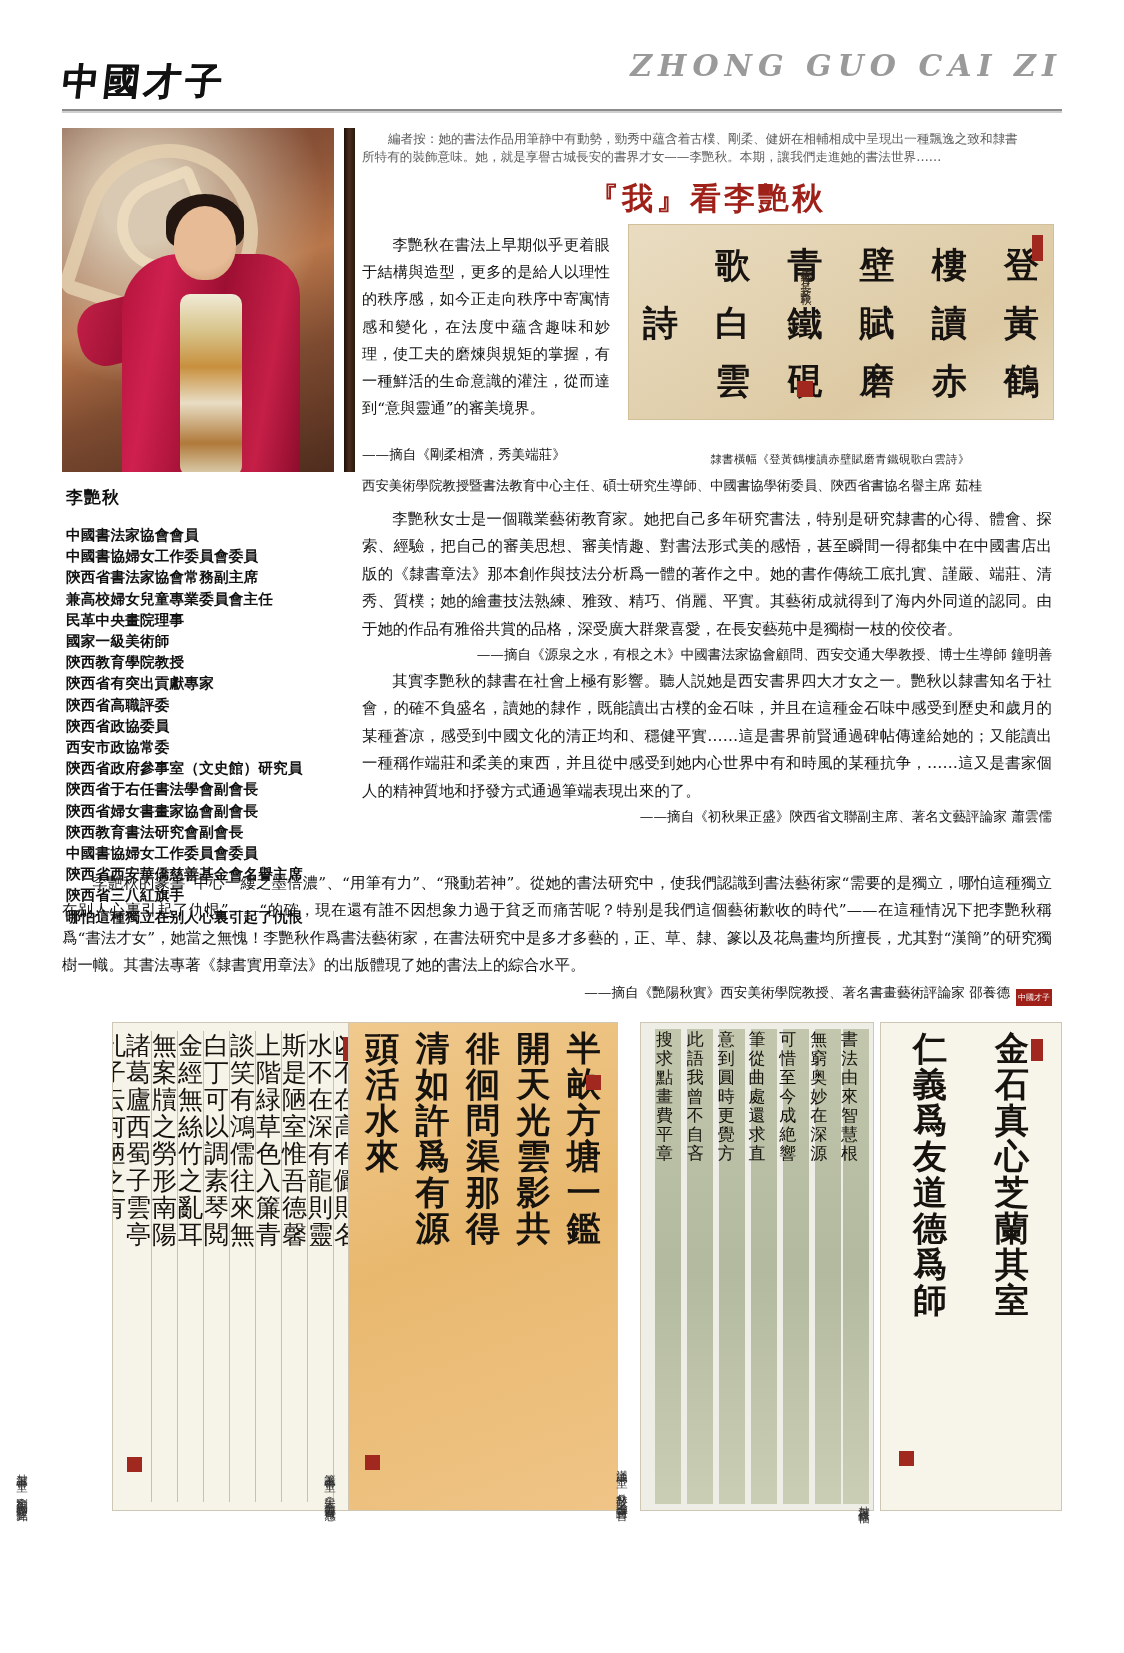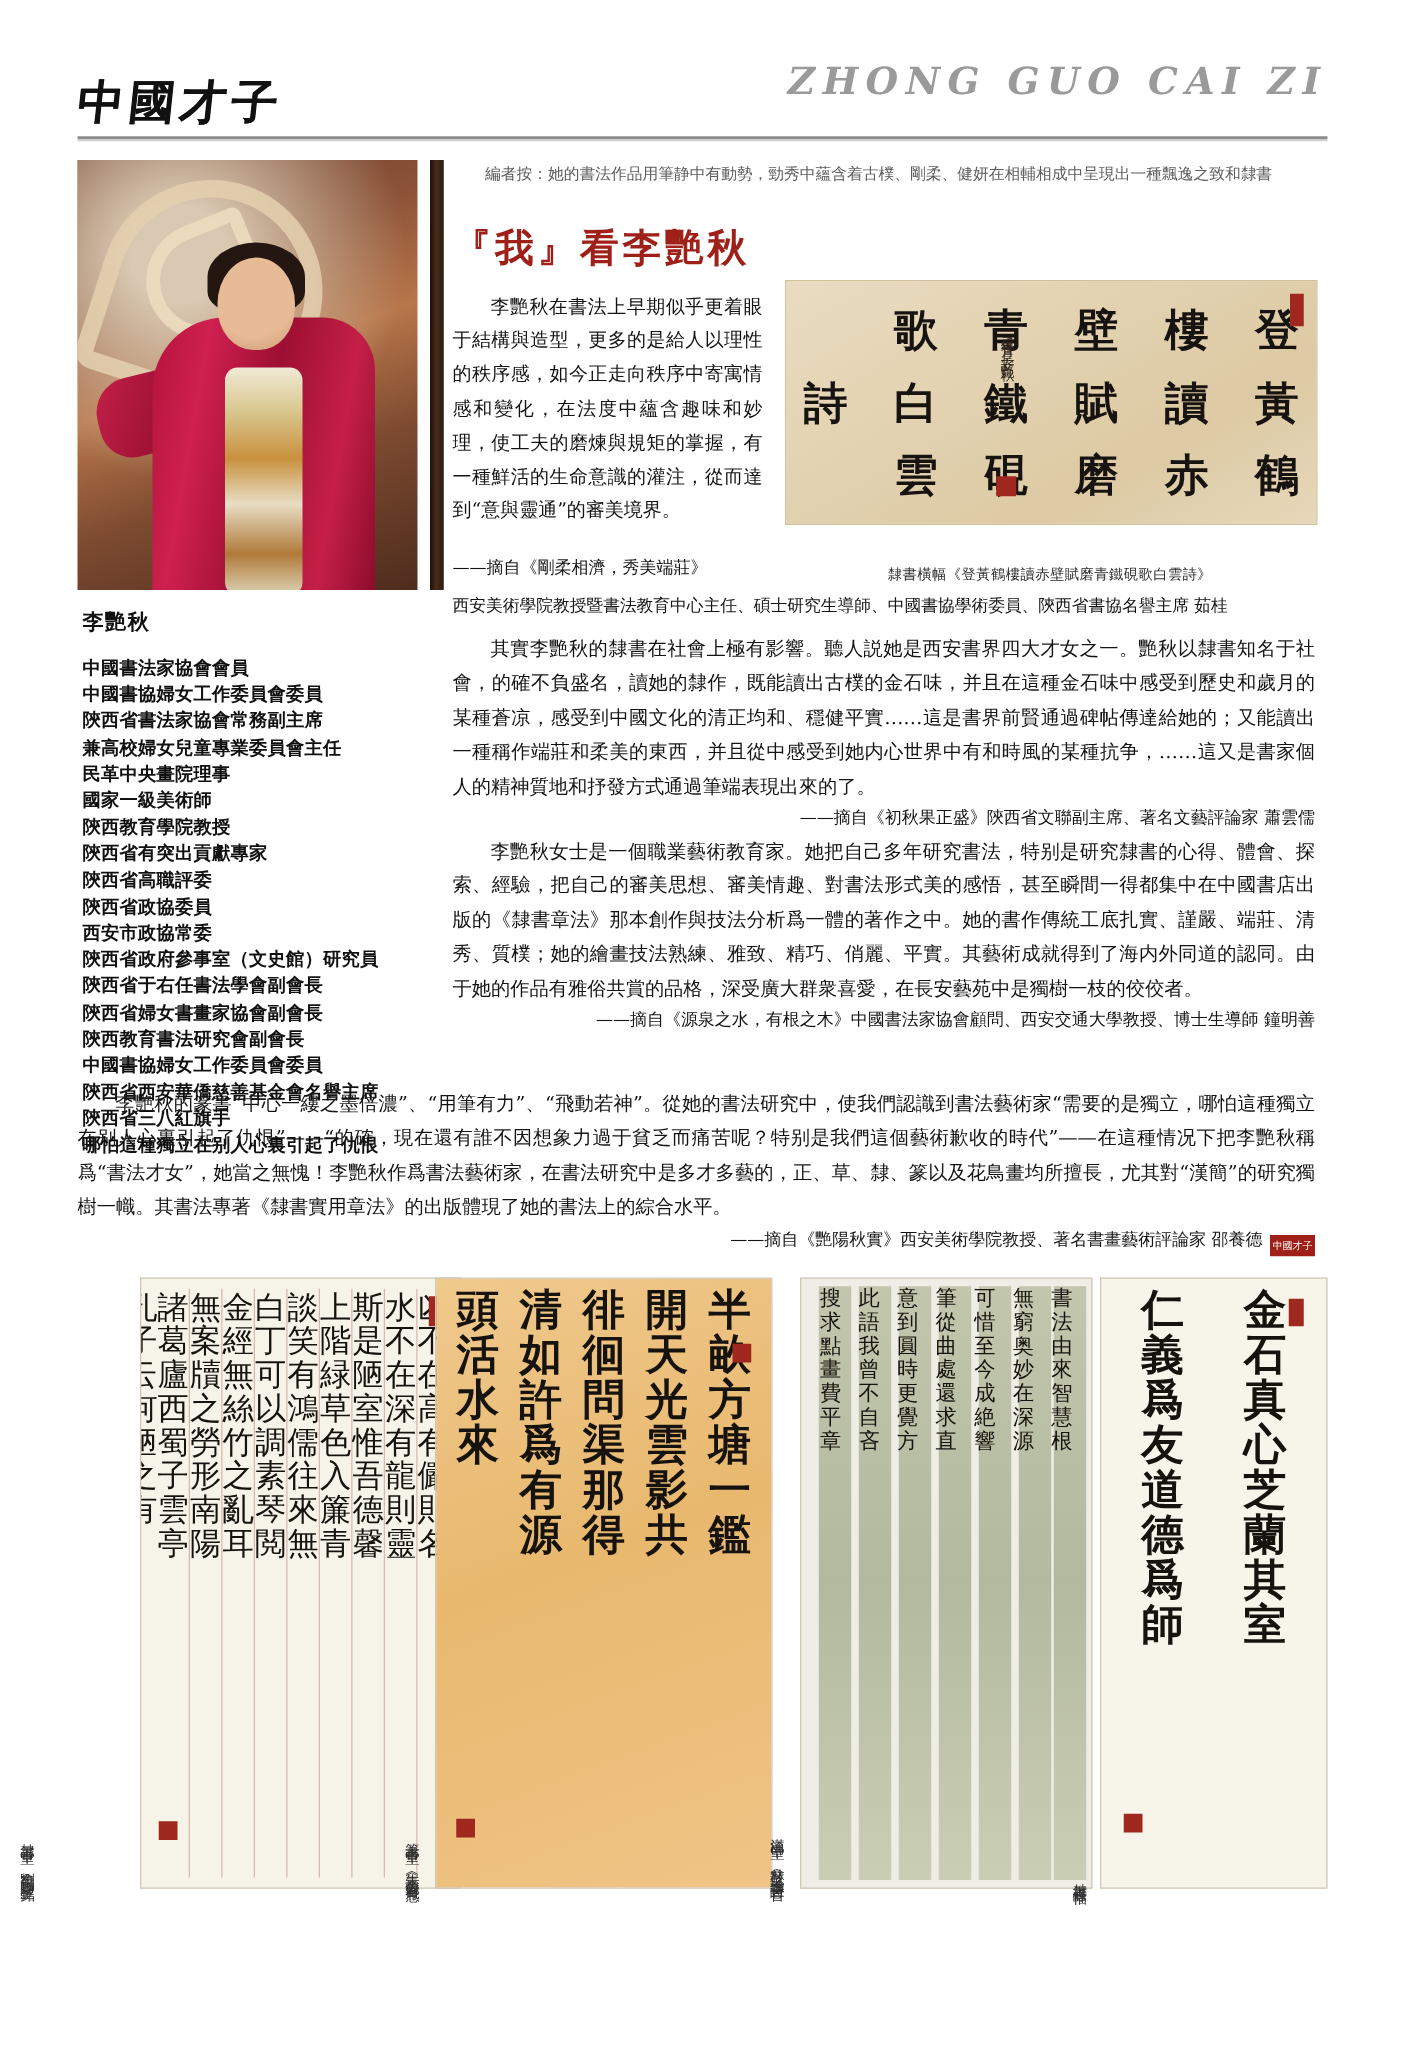--- a/index.html
+++ b/index.html
@@ -94,21 +94,21 @@
   
   .note{
     position:absolute;left:362px;top:130px;width:690px;
     font-family:"DejaVu Serif","Liberation Serif",serif;
     font-size:12.6px;line-height:17.5px;color:#5d5d5d;text-align:justify;
   }
   .note .ind{display:inline-block;width:26px;}
 
   .headline{
     position:absolute;left:362px;top:178px;width:690px;
-    text-align:left;
+    text-align:center;
     font-family:"DejaVu Serif","Liberation Serif",serif;
     font-size:31px;font-weight:700;letter-spacing:3px;
     color:#9e2018;
   }
 
   
   .vbar{
     position:absolute;left:344px;top:128px;width:11px;height:344px;
     background:linear-gradient(to right,#1b1008,#4a2d1c 45%,#2a1a10);
   }
@@ -273,20 +273,21 @@
     <div>陝西省婦女書畫家協會副會長</div>
     <div>陝西教育書法研究會副會長</div>
     <div>中國書協婦女工作委員會委員</div>
     <div>陝西省西安華僑慈善基金會名譽主席</div>
     <div>陝西省三八紅旗手</div>
     <div>哪怕這種獨立在别人心裏引起了仇恨</div>
   </div>
 
   <div class="note">
     <span class="ind"></span><span>編者按：她的書法作品用筆静中有動勢，勁秀中蘊含着古樸、剛柔、健妍在相輔相成中呈現出一種飄逸之致和隸書</span><br>
+    <span>所特有的裝飾意味。她，就是享譽古城長安的書界才女——李艷秋。本期，讓我們走進她的書法世界……</span>
   </div>
 
   <div class="headline">『我』看李艷秋</div>
 
   <div class="vbar"></div>
 
   <div class="col-narrow">
     <span class="ind"></span><span>李艷秋在書法上早期似乎更着眼于結構與造型，更多的是給人以理性的秩序感，如今正走向秩序中寄寓情感和變化，在法度中蘊含趣味和妙理，使工夫的磨煉與規矩的掌握，有一種鮮活的生命意識的灌注，從而達到“意與靈通”的審美境界。</span>
   </div>
   <div class="attrib-1">——摘自《剛柔相濟，秀美端莊》</div>
@@ -325,26 +326,26 @@
     <div class="sig">戊子年春月 長安 艷秋</div>
     <div class="seal"></div>
     <div class="seal2"></div>
   </div>
   <div class="art-cap-1">隸書橫幅《登黃鶴樓讀赤壁賦磨青鐵硯歌白雲詩》</div>
 
   <div class="credit-wide">西安美術學院教授暨書法教育中心主任、碩士研究生導師、中國書協學術委員、陝西省書協名譽主席  茹桂</div>
 
   <div class="col-wide">
     <p>
+      <span class="ind"></span><span>李艷秋女士是一個職業藝術教育家。她把自己多年研究書法，特别是研究隸書的心得、體會、探索、經驗，把自己的審美思想、審美情趣、對書法形式美的感悟，甚至瞬間一得都集中在中國書店出版的《隸書章法》那本創作與技法分析爲一體的著作之中。她的書作傳統工底扎實、謹嚴、端莊、清秀、質樸；她的繪畫技法熟練、雅致、精巧、俏麗、平實。其藝術成就得到了海内外同道的認同。由于她的作品有雅俗共賞的品格，深受廣大群衆喜愛，在長安藝苑中是獨樹一枝的佼佼者。</span>
+      <span class="attrib">——摘自《源泉之水，有根之木》中國書法家協會顧問、西安交通大學教授、博士生導師  鐘明善</span>
+    </p>
+    <p>
       <span class="ind"></span><span>其實李艷秋的隸書在社會上極有影響。聽人説她是西安書界四大才女之一。艷秋以隸書知名于社會，的確不負盛名，讀她的隸作，既能讀出古樸的金石味，并且在這種金石味中感受到歷史和歲月的某種蒼凉，感受到中國文化的清正均和、穩健平實……這是書界前賢通過碑帖傳達給她的；又能讀出一種稱作端莊和柔美的東西，并且從中感受到她内心世界中有和時風的某種抗争，……這又是書家個人的精神質地和抒發方式通過筆端表現出來的了。</span>
       <span class="attrib">——摘自《初秋果正盛》陝西省文聯副主席、著名文藝評論家  蕭雲儒</span>
-    </p>
-    <p>
-      <span class="ind"></span><span>李艷秋女士是一個職業藝術教育家。她把自己多年研究書法，特别是研究隸書的心得、體會、探索、經驗，把自己的審美思想、審美情趣、對書法形式美的感悟，甚至瞬間一得都集中在中國書店出版的《隸書章法》那本創作與技法分析爲一體的著作之中。她的書作傳統工底扎實、謹嚴、端莊、清秀、質樸；她的繪畫技法熟練、雅致、精巧、俏麗、平實。其藝術成就得到了海内外同道的認同。由于她的作品有雅俗共賞的品格，深受廣大群衆喜愛，在長安藝苑中是獨樹一枝的佼佼者。</span>
-      <span class="attrib">——摘自《源泉之水，有根之木》中國書法家協會顧問、西安交通大學教授、博士生導師  鐘明善</span>
     </p>
   </div>
 
   <div class="col-full">
     <span class="ind"></span><span>李艷秋的篆書“中心一縷之墨倍濃”、“用筆有力”、“飛動若神”。從她的書法研究中，使我們認識到書法藝術家“需要的是獨立，哪怕這種獨立在别人心裏引起了仇恨”——“的確，現在還有誰不因想象力過于貧乏而痛苦呢？特别是我們這個藝術歉收的時代”——在這種情况下把李艷秋稱爲“書法才女”，她當之無愧！李艷秋作爲書法藝術家，在書法研究中是多才多藝的，正、草、隸、篆以及花鳥畫均所擅長，尤其對“漢簡”的研究獨樹一幟。其書法專著《隸書實用章法》的出版體現了她的書法上的綜合水平。</span>
     <span class="attrib">
       <span>——摘自《艷陽秋實》西安美術學院教授、著名書畫藝術評論家  邵養德</span><span class="inline-seal">中國才子</span>
     </span>
   </div>
 

